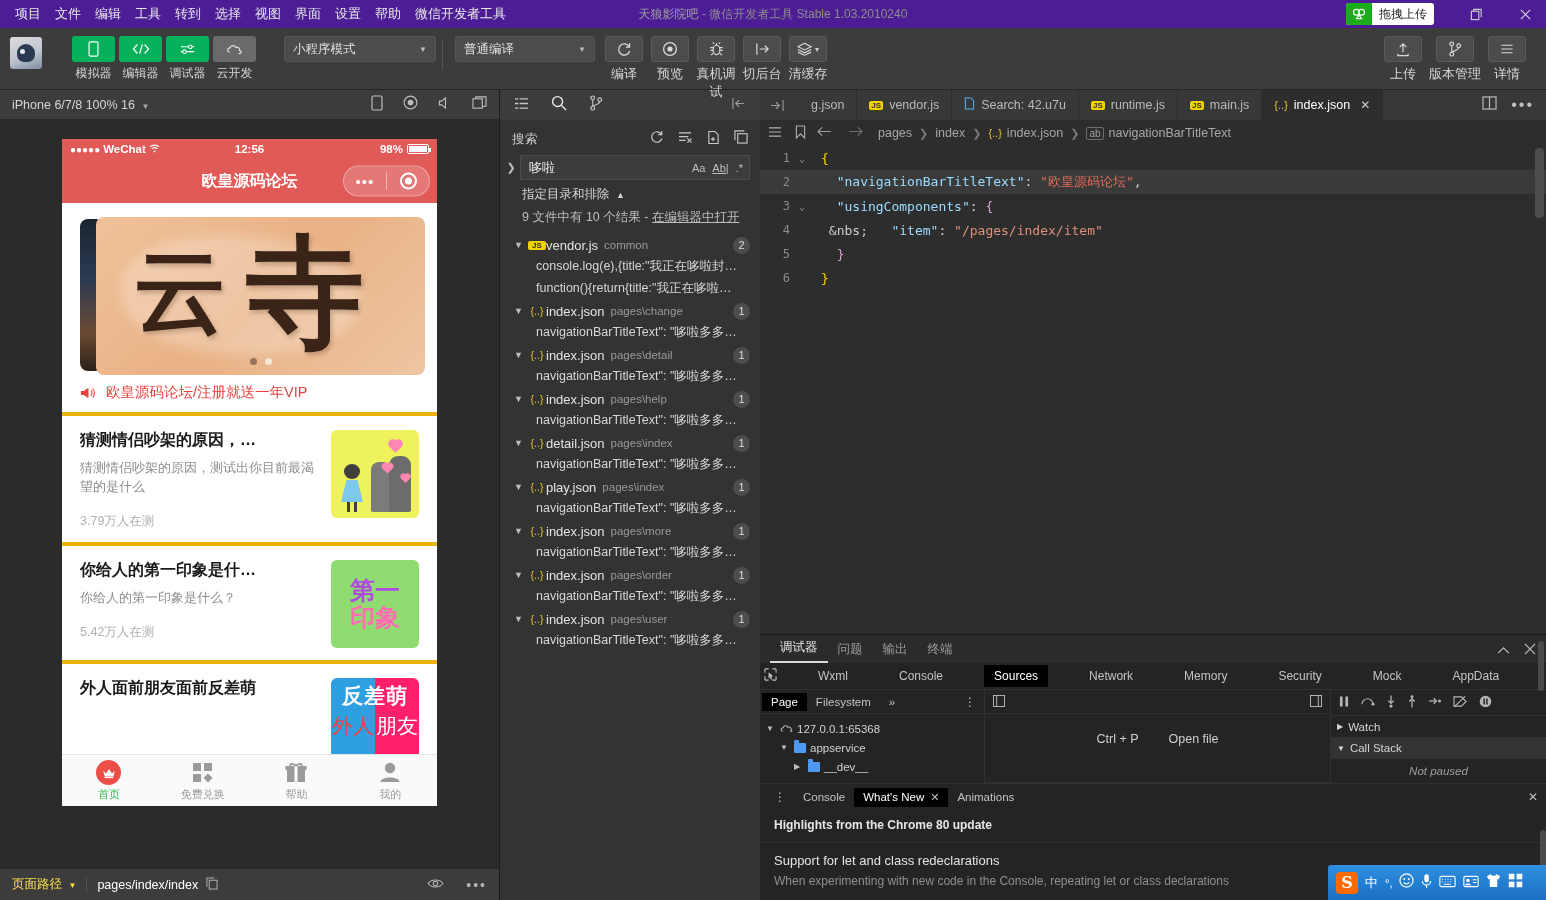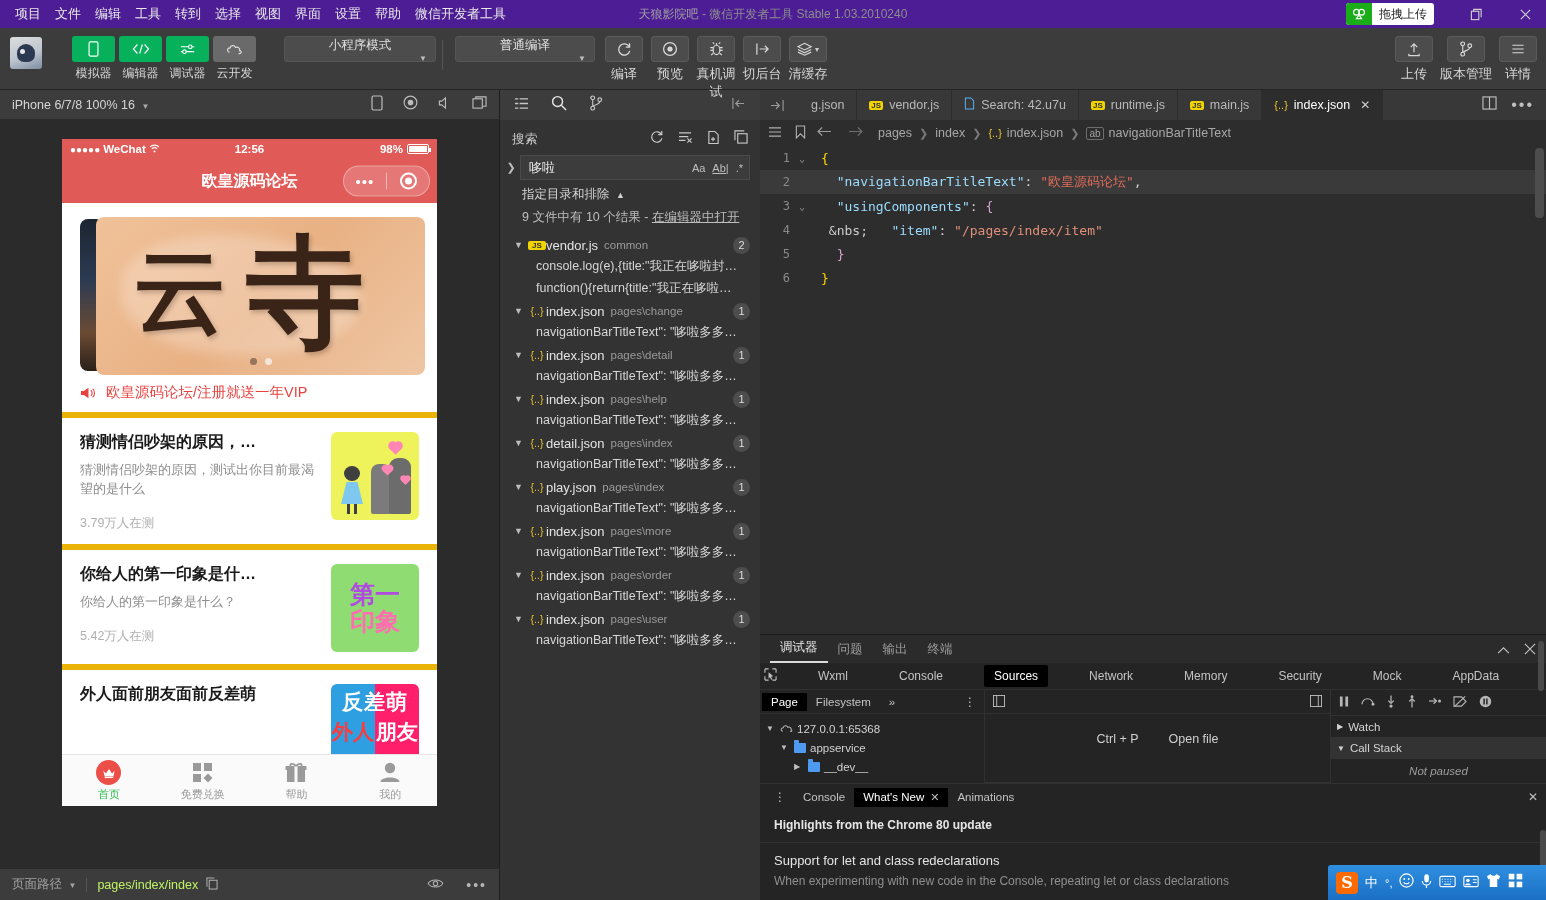--- a/index.html
+++ b/index.html
@@ -68,33 +68,33 @@
   }
   .tool-btn .sq.green { background: #07b15c; }
   .tool-btn .sq.grey { background: #6a6a6a; }
   .tool-btn .lbl { font-size: 12px; color: #d6d6d6; margin-top: 3px; display:block; }
 
   .divider-v { width: 1px; height: 30px; background: #555; margin: 12px 6px 0; }
 
   .mode-select {
     width: 152px; height: 26px; background: #4c4c4c; border-radius: 3px; margin: 8px 0 0 26px;
     display: flex; align-items: center; padding: 0 8px; font-size: 12.5px; color: #e0e0e0;
-    position: relative; border: 1px solid #565656; flex-direction: column;
+    position: relative; border: 1px solid #565656;
   }
   .mode-select .caret { margin-left: auto; font-size: 8px; color: #bbb; }
 
   .tool-group2 { display: flex; align-items: flex-start; margin-left: 6px; }
   .tool-btn2 { width: 46px; text-align: center; }
   .tool-btn2 .sq {
     width: 38px; height: 26px; border-radius: 3px; margin: 8px auto 0; background: #4c4c4c;
     border: 1px solid #5a5a5a; display: flex; align-items: center; justify-content: center; color: #d8d8d8;
   }
   .tool-btn2 .lbl { font-size: 13px; color: #d6d6d6; margin-top: 3px; display:block; }
 
-  .toolbar-right { margin-left: auto; display: flex; align-items: center; padding-right: 5px; }
+  .toolbar-right { margin-left: auto; display: flex; align-items: center; padding-right: 16px; }
 
   
   .body-row { flex: 1; display: flex; min-height: 0; }
 
   
   .sim-col { width: 500px; flex: none; background: #2b2b2b; display: flex; flex-direction: column; border-right: 1px solid #1e1e1e;}
   .sim-head {
     height: 30px; display: flex; align-items: center; padding: 0 12px;
     background: #3c3c3c; border-bottom: 1px solid #2a2a2a; flex: none;
   }
@@ -155,21 +155,21 @@
     background: rgba(255,255,255,.25); border-radius: 40% 55% 45% 50%; filter: blur(6px);
   }
   .dots-ind { position: absolute; left: 50%; transform: translateX(-50%); bottom: 10px; display: flex; gap: 8px; }
   .dots-ind i { width: 7px; height: 7px; border-radius: 50%; background: rgba(80,60,50,.55); display:block;}
   .dots-ind i.on { background: #f3e7dc; }
 
   .notice { display: flex; align-items: center; gap: 10px; padding: 5px 18px 10px; }
   .notice .horn { color: #e8423f; font-size: 14px; display:flex; }
   .notice .ntext { color: #e8423f; font-size: 14.5px; }
 
-  .feed-item { display: flex; padding: 14px 18px 12px; border-top: 6px solid #eab308; gap: 10px; }
+  .feed-item { display: flex; padding: 14px 18px 12px; border-top: 4px solid #eab308; gap: 10px; }
   .fi-main { flex: 1; min-width: 0; }
   .fi-title { font-size: 16px; font-weight: bold; color: #1a1a1a; white-space: nowrap; overflow: hidden; text-overflow: ellipsis; }
   .fi-desc { font-size: 13px; color: #8e8e8e; margin-top: 8px; line-height: 1.45; }
   .fi-count { font-size: 12.5px; color: #b0b0b0; margin-top: 16px; }
   .fi-thumb { width: 88px; height: 88px; border-radius: 6px; flex: none; overflow: hidden; position: relative; }
 
   .thumb-a { background: #eef35b; }
   .thumb-a .girl { position:absolute; left:10px; bottom:6px; width:22px; height:48px; }
   .thumb-a .girl .h { position:absolute; left:3px; top:0; width:16px;height:15px;border-radius:50%; background:#3f3f3f;}
   .thumb-a .girl .d { position:absolute; left:0px; top:16px; width:22px;height:22px; background:#7ec8ef; clip-path: polygon(25% 0,75% 0,100% 100%,0 100%);}
@@ -184,42 +184,42 @@
 
   .thumb-b { background: #8fdc73; display:flex; flex-direction:column; align-items:center; justify-content:center; }
   .thumb-b .r1 { font-size: 25px; font-weight: bold; line-height: 1.05; }
   .thumb-b .r2 { font-size: 25px; font-weight: bold; line-height: 1.05; }
   .thumb-b .p { color:#b14ae0; } .thumb-b .k { color:#ff6fb0; }
 
   .thumb-c { display:flex; }
   .thumb-c .lft { flex:1; background:#2e9fe0; }
   .thumb-c .rgt { flex:1; background:#ff1f6b; }
   .thumb-c .ovl { position:absolute; left:0; right:0; top:4px; text-align:center; font-size:21px; font-weight:bold; color:#fff; letter-spacing:1px;}
-  .thumb-c .ovl2{ position:absolute; left:0; right:0; top:34px; display:flex; font-size:21px; font-weight:bold;align-items:center; }
+  .thumb-c .ovl2{ position:absolute; left:0; right:0; top:34px; display:flex; font-size:21px; font-weight:normal;align-items:center; }
   .thumb-c .ovl2 span { flex:1; text-align:center; color:#ff3a3a; }
   .thumb-c .ovl2 span.w { color:#fff; }
 
   .tabbar {
     position: absolute; left:0; right:0; bottom:0; height: 52px; background: #fafafa;
     border-top: 1px solid #e4e4e4; display: flex; align-items: center;
   }
   .tab { flex: 1; text-align: center; }
   .tab .ic { height: 26px; display:flex; align-items:center; justify-content:center; }
   .tab .tl { font-size: 11px; color: #9a9a9a; margin-top: 1px; }
   .tab.active .tl { color: #2dbb4e; }
   .crown { width: 25px; height: 25px; border-radius: 50%; background: #eb4f48; display:flex;align-items:center;justify-content:center; }
 
   .sim-footer {
     height: 32px; background: #3c3c3c; border-top: 1px solid #2a2a2a; display: flex; align-items: center;
     padding: 0 12px; flex: none; font-size: 12.5px;
   }
-  .sf-label { color: #a3a3a3; }
+  .sf-label { color: #fde047; }
   .sf-label .caret { font-size: 8px; margin-left: 3px; }
   .sf-sep { width: 1px; height: 14px; background: #555; margin: 0 10px; }
-  .sf-path { color: #bef264; }
+  .sf-path { color: #ffffff; }
   .sf-copy { margin-left: 8px; color: #b0b0b0; }
   .sf-right { margin-left: auto; display: flex; gap: 22px; color: #b5b5b5; align-items:center; }
 
   
   .search-col { width: 260px; flex: none; background: #333333; display: flex; flex-direction: column; min-height:0; }
   .activity-row { height: 30px; background: #3c3c3c; display: flex; align-items: center; padding: 0 14px; gap: 22px; color: #c6c6c6; flex:none;}
   .activity-row .spacer { margin-left: auto; }
   .srch-head { display: flex; align-items: center; padding: 10px 12px 6px; }
   .srch-head .t { font-size: 12.5px; color: #cfcfcf; letter-spacing: .5px; }
   .srch-head .acts { margin-left: auto; display: flex; gap: 14px; color: #c9c9c9; }

